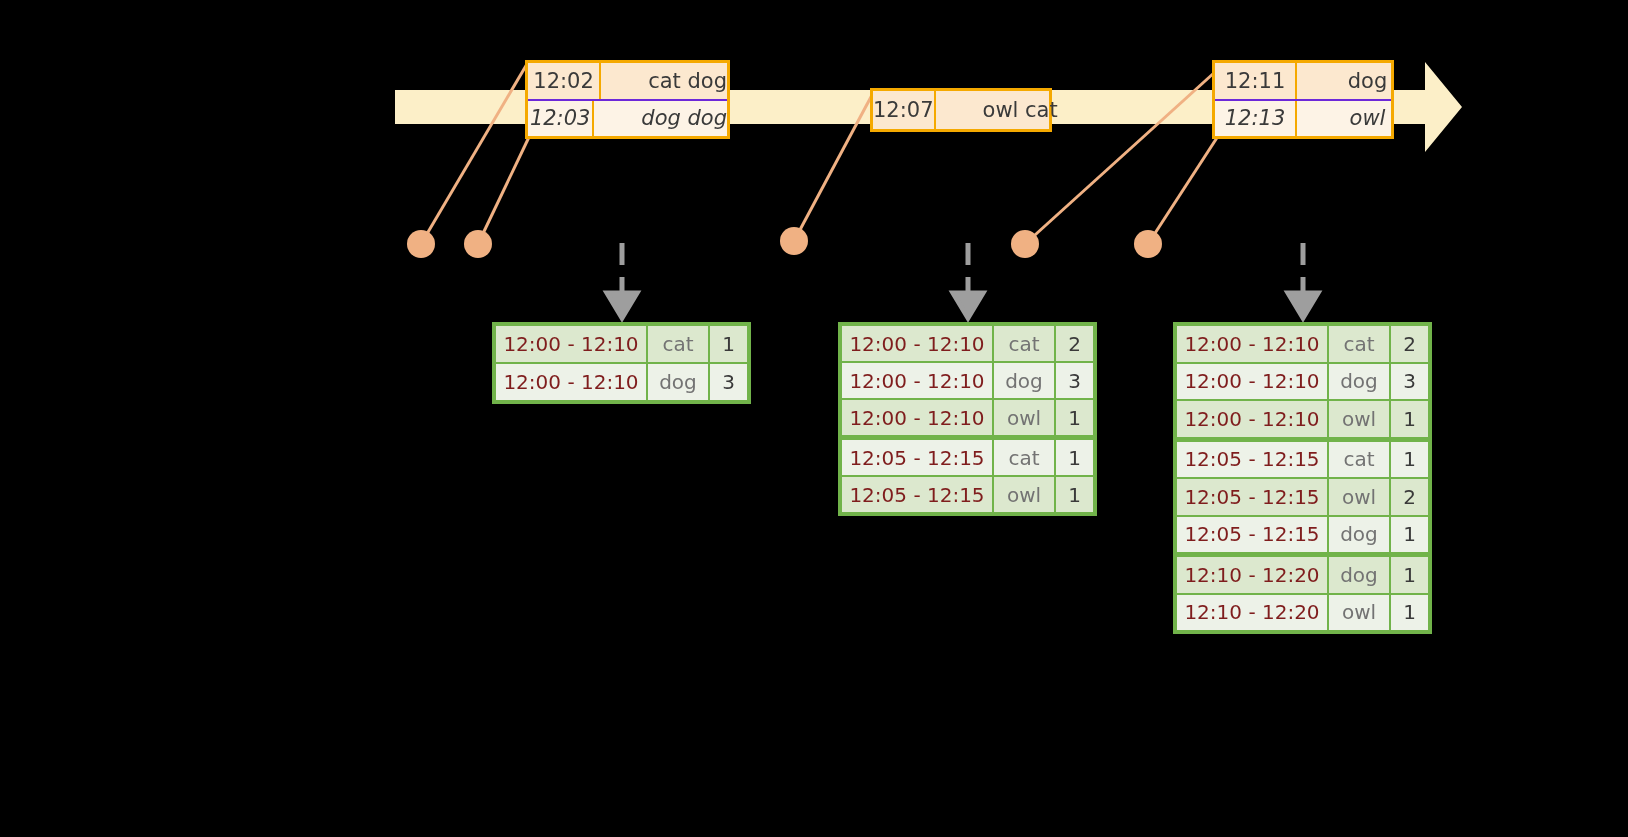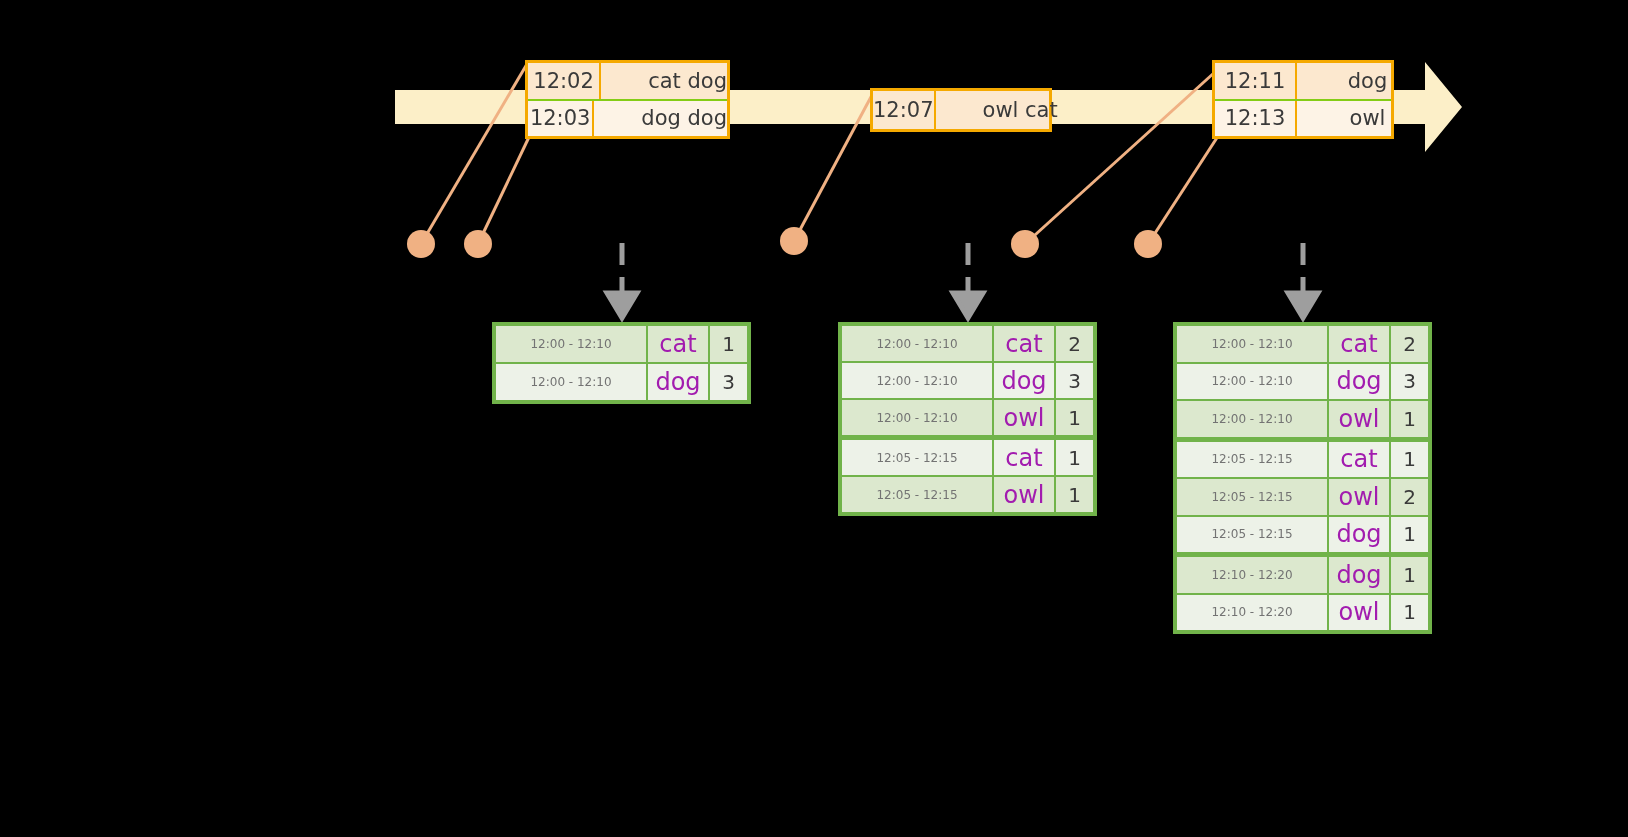--- a/index.html
+++ b/index.html
@@ -8,40 +8,40 @@
 
   #stage{position:absolute;left:0;top:0;width:1628px;height:837px;background:#000;}
   svg.layer{position:absolute;left:0;top:0;width:1628px;height:837px;pointer-events:none;}
 
   
   .evt-box{position:absolute;border:3px solid #F5A900;box-sizing:border-box;
            display:flex;flex-direction:column;}
   .evt-row{display:flex;flex:1 1 auto;}
   .evt-row.alt{background:#FCE8CF;}
   .evt-row.plain{background:#FDF3E6;}
-  .evt-row + .evt-row{border-top:2px solid #84cc16;}
+  .evt-row + .evt-row{border-top:2px solid #6d28d9;font-style:italic;}
   .evt-time{display:flex;align-items:center;justify-content:center;
             border-right:2px solid #F5A900;color:#3a3a3a;font-size:21px;
             white-space:nowrap;}
   .evt-words{display:flex;align-items:center;justify-content:center;
              color:#3a3a3a;font-size:21px;white-space:nowrap;flex:1 1 auto;padding-left:47px;}
 
   
   .res-table{position:absolute;border:4px solid #71B34A;box-sizing:border-box;
              background:#71B34A;display:flex;flex-direction:column;}
   .res-row{display:flex;height:37px;}
   .res-row.a{background:#DCE8CE;}
   .res-row.b{background:#EDF2E8;}
   .res-row + .res-row{border-top:2px solid #71B34A;}
   .res-row.grp{border-top:5px solid #71B34A;}
   .res-win{display:flex;align-items:center;justify-content:center;
-           color:#737373;font-size:12px;white-space:nowrap;
+           color:#7f1d1d;font-size:20px;white-space:nowrap;
            border-right:2px solid #71B34A;}
   .res-key{display:flex;align-items:center;justify-content:center;
-           color:#a21caf;font-size:24px;white-space:nowrap;
+           color:#737373;font-size:20px;white-space:nowrap;
            border-right:2px solid #71B34A;}
   .res-cnt{display:flex;align-items:center;justify-content:center;
            color:#3a3a3a;font-size:20px;white-space:nowrap;flex:1 1 auto;}
 </style>
 </head>
 <body>
 
 <div id="stage">
 
   <svg class="layer" viewBox="0 0 1628 837">

